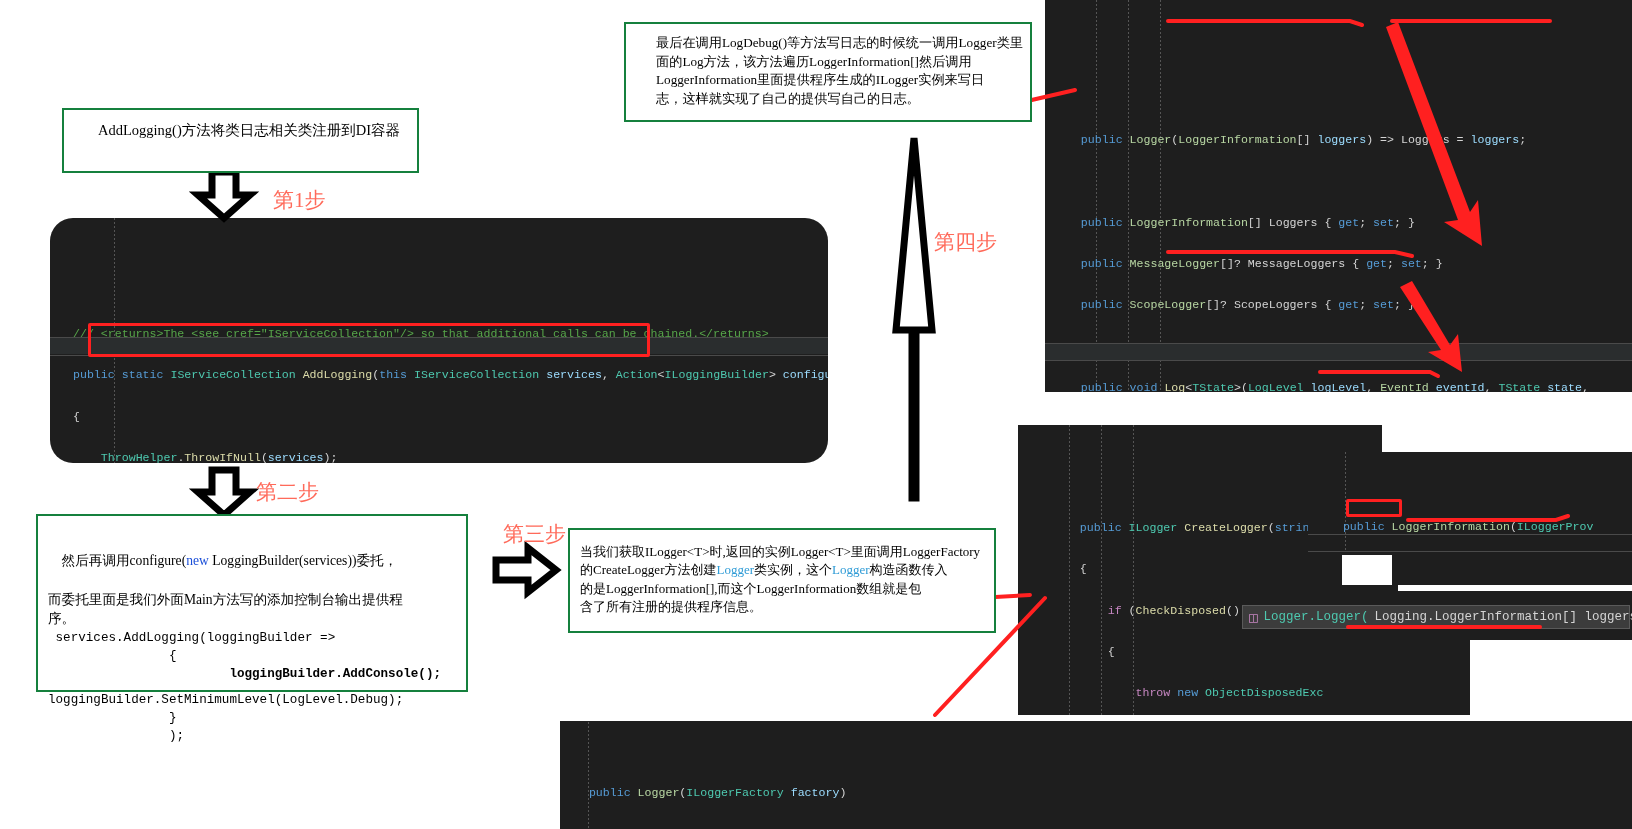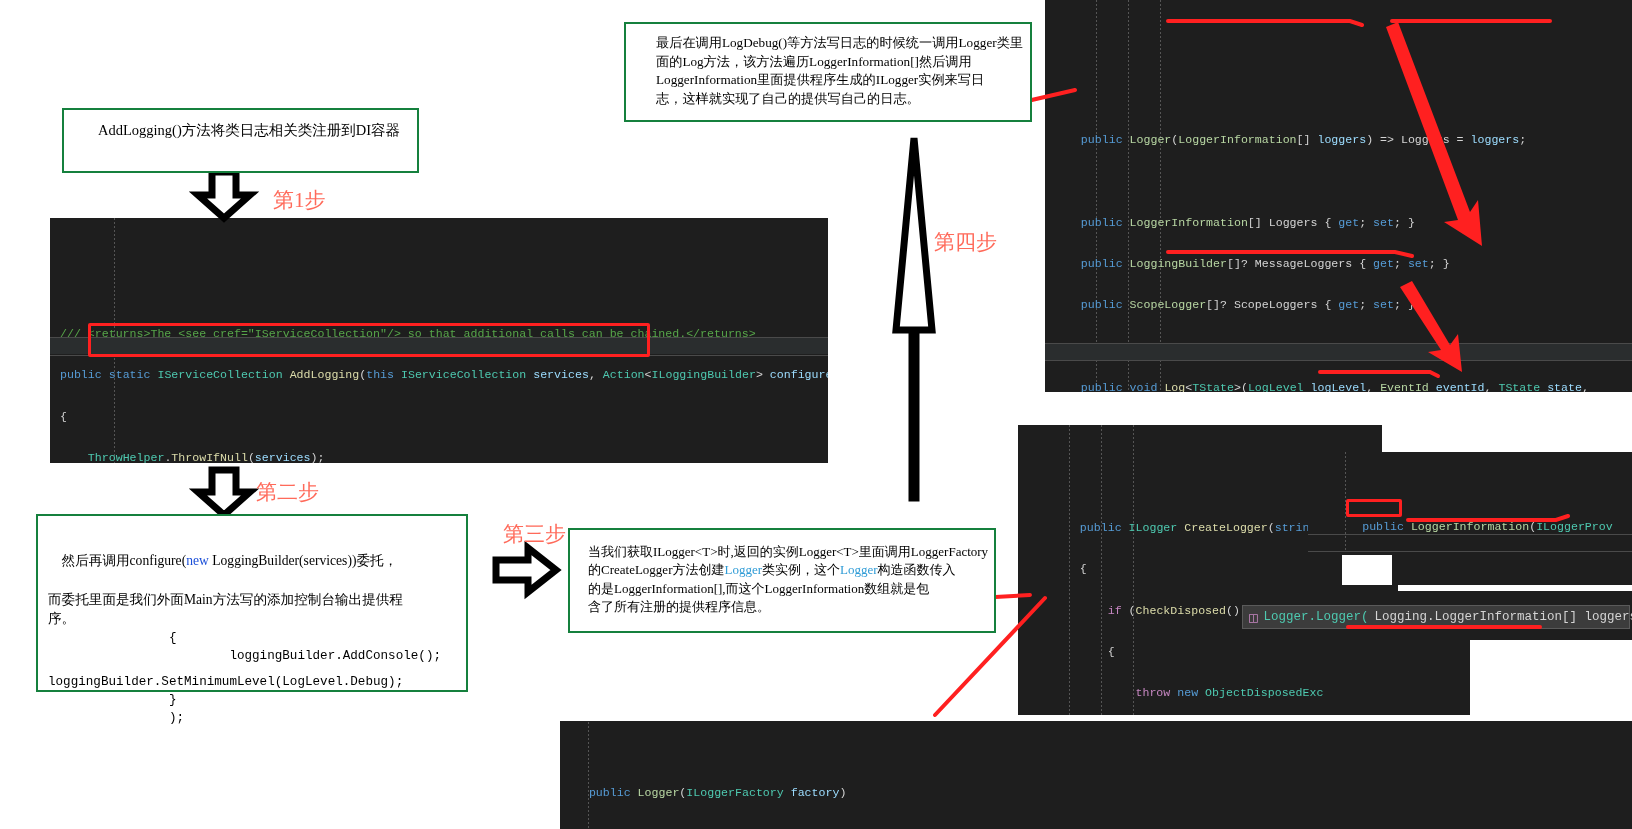--- a/index.html
+++ b/index.html
@@ -59,21 +59,21 @@
     font-family:"Liberation Mono", monospace;font-size:12.5px;
     padding:3px 8px 3px 6px;white-space:nowrap;z-index:33;display:flex;align-items:center;gap:6px;
   }
   .tooltip .cube{color:#c586c0;font-size:14px;}
   .tooltip .nm{color:#4ec9b0;}
   .tooltip .ar{color:#d4d4d4;}
 </style>
 </head>
 <body>
 
-<div class="code" id="p-addlogging" style="left:50px;top:218px;width:778px;height:245px;font-size:11.6px;padding:4px 0 0 0;">
+<div class="code" id="p-addlogging" style="left:50px;top:218px;width:778px;height:245px;font-size:11.6px;padding:4px 0 0 13px;border-radius:23px;">
   <div class="guide" style="left:64px;"></div>
   <div class="hl-line" style="top:120px;height:16px;"></div>
   <div class="sep" style="top:119px;"></div>
   <div class="sep" style="top:137px;"></div>
   <div style="position:relative;padding-left:10px;">
     <span class="ln"><span class="cmt">/// &lt;returns&gt;The &lt;see cref="IServiceCollection"/&gt; so that additional calls can be chained.&lt;/returns&gt;</span></span>
     <span class="ln"><span class="kw">public</span> <span class="kw">static</span> <span class="type">IServiceCollection</span> <span class="mth">AddLogging</span>(<span class="kw">this</span> <span class="type">IServiceCollection</span> <span class="var">services</span>, <span class="type">Action</span>&lt;<span class="type">ILoggingBuilder</span>&gt; <span class="var">configure</span>)</span>
     <span class="ln">{</span>
     <span class="ln">    <span class="type">ThrowHelper</span>.<span class="mth">ThrowIfNull</span>(<span class="var">services</span>);</span>
     
@@ -95,21 +95,21 @@
   <div class="guide" style="left:51px;"></div>
   <div class="guide" style="left:83px;"></div>
   <div class="guide" style="left:115px;"></div>
   <div class="hl-line" style="top:344px;height:16px;"></div>
   <div class="sep" style="top:343px;"></div>
   <div class="sep" style="top:360px;"></div>
   <div style="position:relative;padding-left:8px;">
     <span class="ln">    <span class="kw">public</span> <span class="typ2">Logger</span>(<span class="typ2">LoggerInformation</span>[] <span class="var">loggers</span>) =&gt; <span class="txtw">Loggers</span> = <span class="var">loggers</span>;</span>
     <span class="ln"> </span>
     <span class="ln">    <span class="kw">public</span> <span class="typ2">LoggerInformation</span>[] <span class="txtw">Loggers</span> { <span class="kw">get</span>; <span class="kw">set</span>; }</span>
-    <span class="ln">    <span class="kw">public</span> <span class="typ2">LoggingBuilder</span>[]? <span class="txtw">MessageLoggers</span> { <span class="kw">get</span>; <span class="kw">set</span>; }</span>
+    <span class="ln">    <span class="kw">public</span> <span class="typ2">MessageLogger</span>[]? <span class="txtw">MessageLoggers</span> { <span class="kw">get</span>; <span class="kw">set</span>; }</span>
     <span class="ln">    <span class="kw">public</span> <span class="typ2">ScopeLogger</span>[]? <span class="txtw">ScopeLoggers</span> { <span class="kw">get</span>; <span class="kw">set</span>; }</span>
     <span class="ln"> </span>
     <span class="ln">    <span class="kw">public</span> <span class="kw">void</span> <span class="mth">Log</span>&lt;<span class="type">TState</span>&gt;(<span class="type">LogLevel</span> <span class="var">logLevel</span>, <span class="typ2">EventId</span> <span class="var">eventId</span>, <span class="type">TState</span> <span class="var">state</span>,</span>
     
     
     
     
     
     
     
@@ -153,21 +153,21 @@
     
     
   </div>
 </div>
 
 <div class="layer" style="left:1382px;top:425px;width:250px;height:32px;background:#ffffff;z-index:20;"></div>
 <div class="layer" style="left:1342px;top:555px;width:50px;height:30px;background:#ffffff;z-index:20;"></div>
 <div class="layer" style="left:1470px;top:640px;width:162px;height:75px;background:#ffffff;z-index:20;"></div>
 <div class="layer" style="left:1398px;top:585px;width:234px;height:6px;background:#ffffff;z-index:20;"></div>
 
-<div class="code" id="p-loggerinfo" style="left:1308px;top:452px;width:324px;height:100px;font-size:11.6px;padding:2px 0 0 0;z-index:22;text-align:center;">
+<div class="code" id="p-loggerinfo" style="left:1308px;top:452px;width:324px;height:100px;font-size:11.6px;padding:2px 0 0 0;z-index:22;">
   <div class="guide" style="left:37px;"></div>
   <div style="position:relative;padding-left:14px;">
     <span class="ln">   <span class="kw">public</span> <span class="typ2">LoggerInformation</span>(<span class="type">ILoggerProv</span></span>
     
     
     
     
     
     
   </div>
@@ -262,26 +262,27 @@
   <div class="txt">LoggerInformation里面提供程序生成的ILogger实例来写日</div>
   <div class="txt">志，这样就实现了自己的提供写自己的日志。</div>
 </div>
 
 <div class="note" style="left:36px;top:514px;width:432px;height:178px;font-size:13.6px;padding:15px 0 0 10px;line-height:1.44;">
   <div class="txt">
     <span>然后再调用configure(<span style="color:#1b4fd8">new</span> LoggingBuilder(services))委托，</span>
   </div>
   <div class="txt">而委托里面是我们外面Main方法写的添加控制台输出提供程</div>
   <div class="txt">序。</div>
+  <div class="txt" style="font-family:'Liberation Mono',monospace;font-size:12.6px;"> services.AddLogging(loggingBuilder =&gt;</div>
   <div class="txt" style="font-family:'Liberation Mono',monospace;font-size:12.6px;">                {</div>
-  <div class="txt" style="font-family:'Liberation Mono',monospace;font-size:12.6px;">                        loggingBuilder.AddConsole();</div>
+  <div class="txt" style="font-family:'Liberation Mono',monospace;font-size:12.6px;font-weight:bold;">                        loggingBuilder.AddConsole();</div>
   <div class="txt" style="font-family:'Liberation Mono',monospace;font-size:12.6px;min-height:8px;"></div>
   <div class="txt" style="font-family:'Liberation Mono',monospace;font-size:12.6px;">loggingBuilder.SetMinimumLevel(LogLevel.Debug);</div>
   <div class="txt" style="font-family:'Liberation Mono',monospace;font-size:12.6px;">                }</div>
   <div class="txt" style="font-family:'Liberation Mono',monospace;font-size:12.6px;">                );</div>
 </div>
 
-<div class="note" style="left:568px;top:528px;width:428px;height:105px;font-size:13.0px;padding:13px 0 0 18px;">
+<div class="note" style="left:568px;top:528px;width:428px;height:105px;font-size:13.0px;padding:13px 0 0 10px;">
   <div class="txt">当我们获取ILogger&lt;T&gt;时,返回的实例Logger&lt;T&gt;里面调用LoggerFactory</div>
   <div class="txt">的CreateLogger方法创建<span style="color:#2e9bd6">Logger</span>类实例，这个<span style="color:#2e9bd6">Logger</span>构造函数传入</div>
   <div class="txt">的是LoggerInformation[],而这个LoggerInformation数组就是包</div>
   <div class="txt">含了所有注册的提供程序信息。</div>
 </div>
 
 </body></html>

